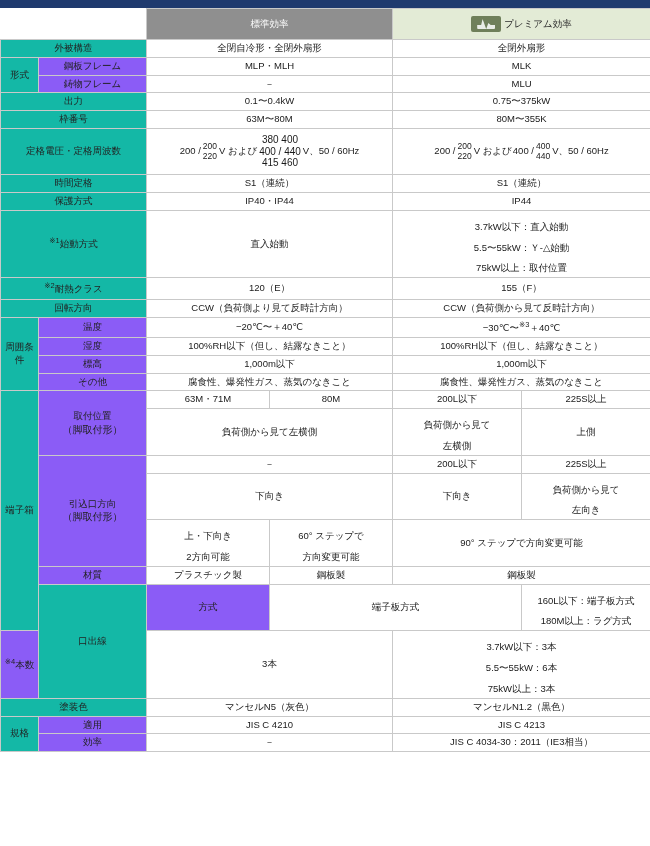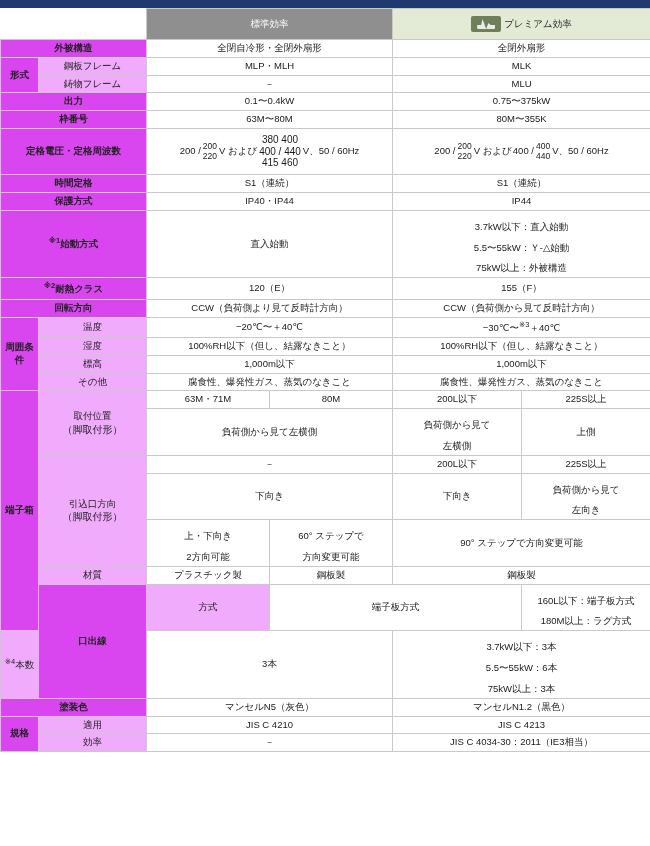--- a/index.html
+++ b/index.html
@@ -26,27 +26,26 @@
     border:1px solid #c9c9c9;
     padding:2px 3px;
     text-align:center;
     vertical-align:middle;
     line-height:1.35;
     font-size:9.5px;
     word-break:break-all;
   }
   
   .rh{
-    background:#d946ef;
+    background:#14b8a6;
     font-size:9.5px;
     color:#222;
-    font-weight:bold;
   }
   .rh2{
-    background:#f0abfc;
+    background:#8b5cf6;
     font-size:9.5px;
     color:#222;
   }
   
   .hdr-blank{
     background:#ffffff;
     border:none !important;
   }
   .hdr-std{
     background:#8f8f8f;
@@ -208,21 +207,21 @@
   </tr>
 
   <tr style="height:56px">
     <td class="rh" colspan="2">
       <span class="sup">※1</span><span>始動方式</span>
     </td>
     <td class="white" colspan="2">直入始動</td>
     <td class="white lines" colspan="2">
       <div>3.7kW以下：直入始動</div>
       <div>5.5〜55kW：Ｙ-△始動</div>
-      <div>75kW以上：外被構造</div>
+      <div>75kW以上：取付位置</div>
     </td>
   </tr>
 
   <tr style="height:22px">
     <td class="rh" colspan="2">
       <span class="sup">※2</span><span>耐熱クラス</span>
     </td>
     <td class="white" colspan="2">120（E）</td>
     <td class="white" colspan="2">155（F）</td>
   </tr>

